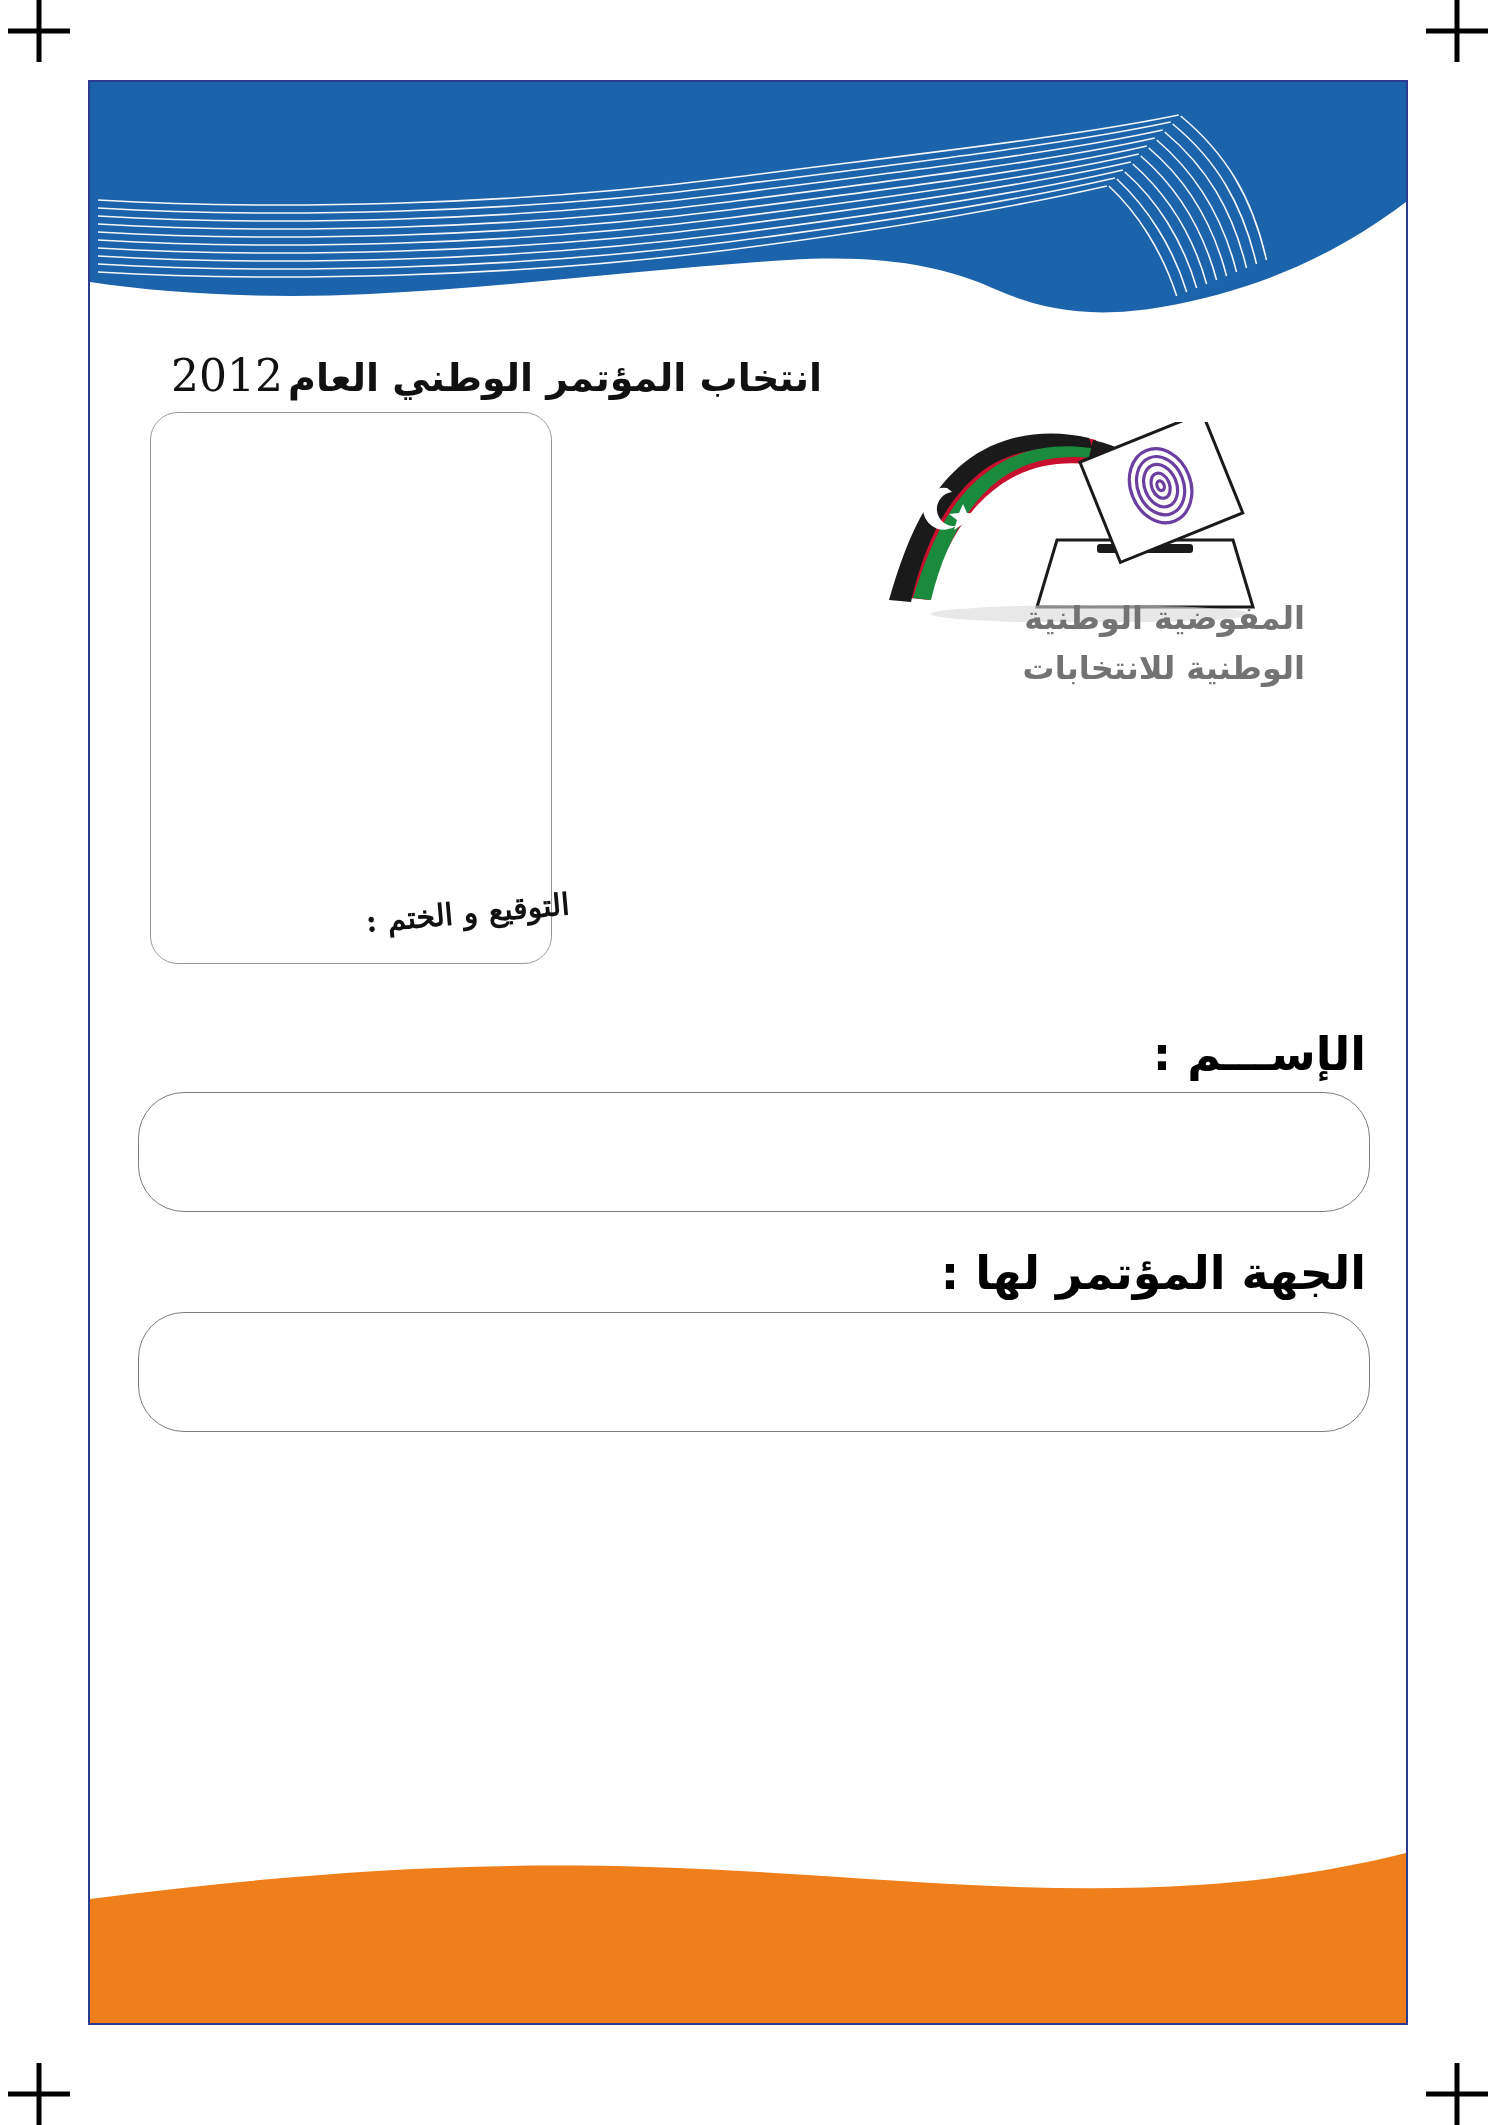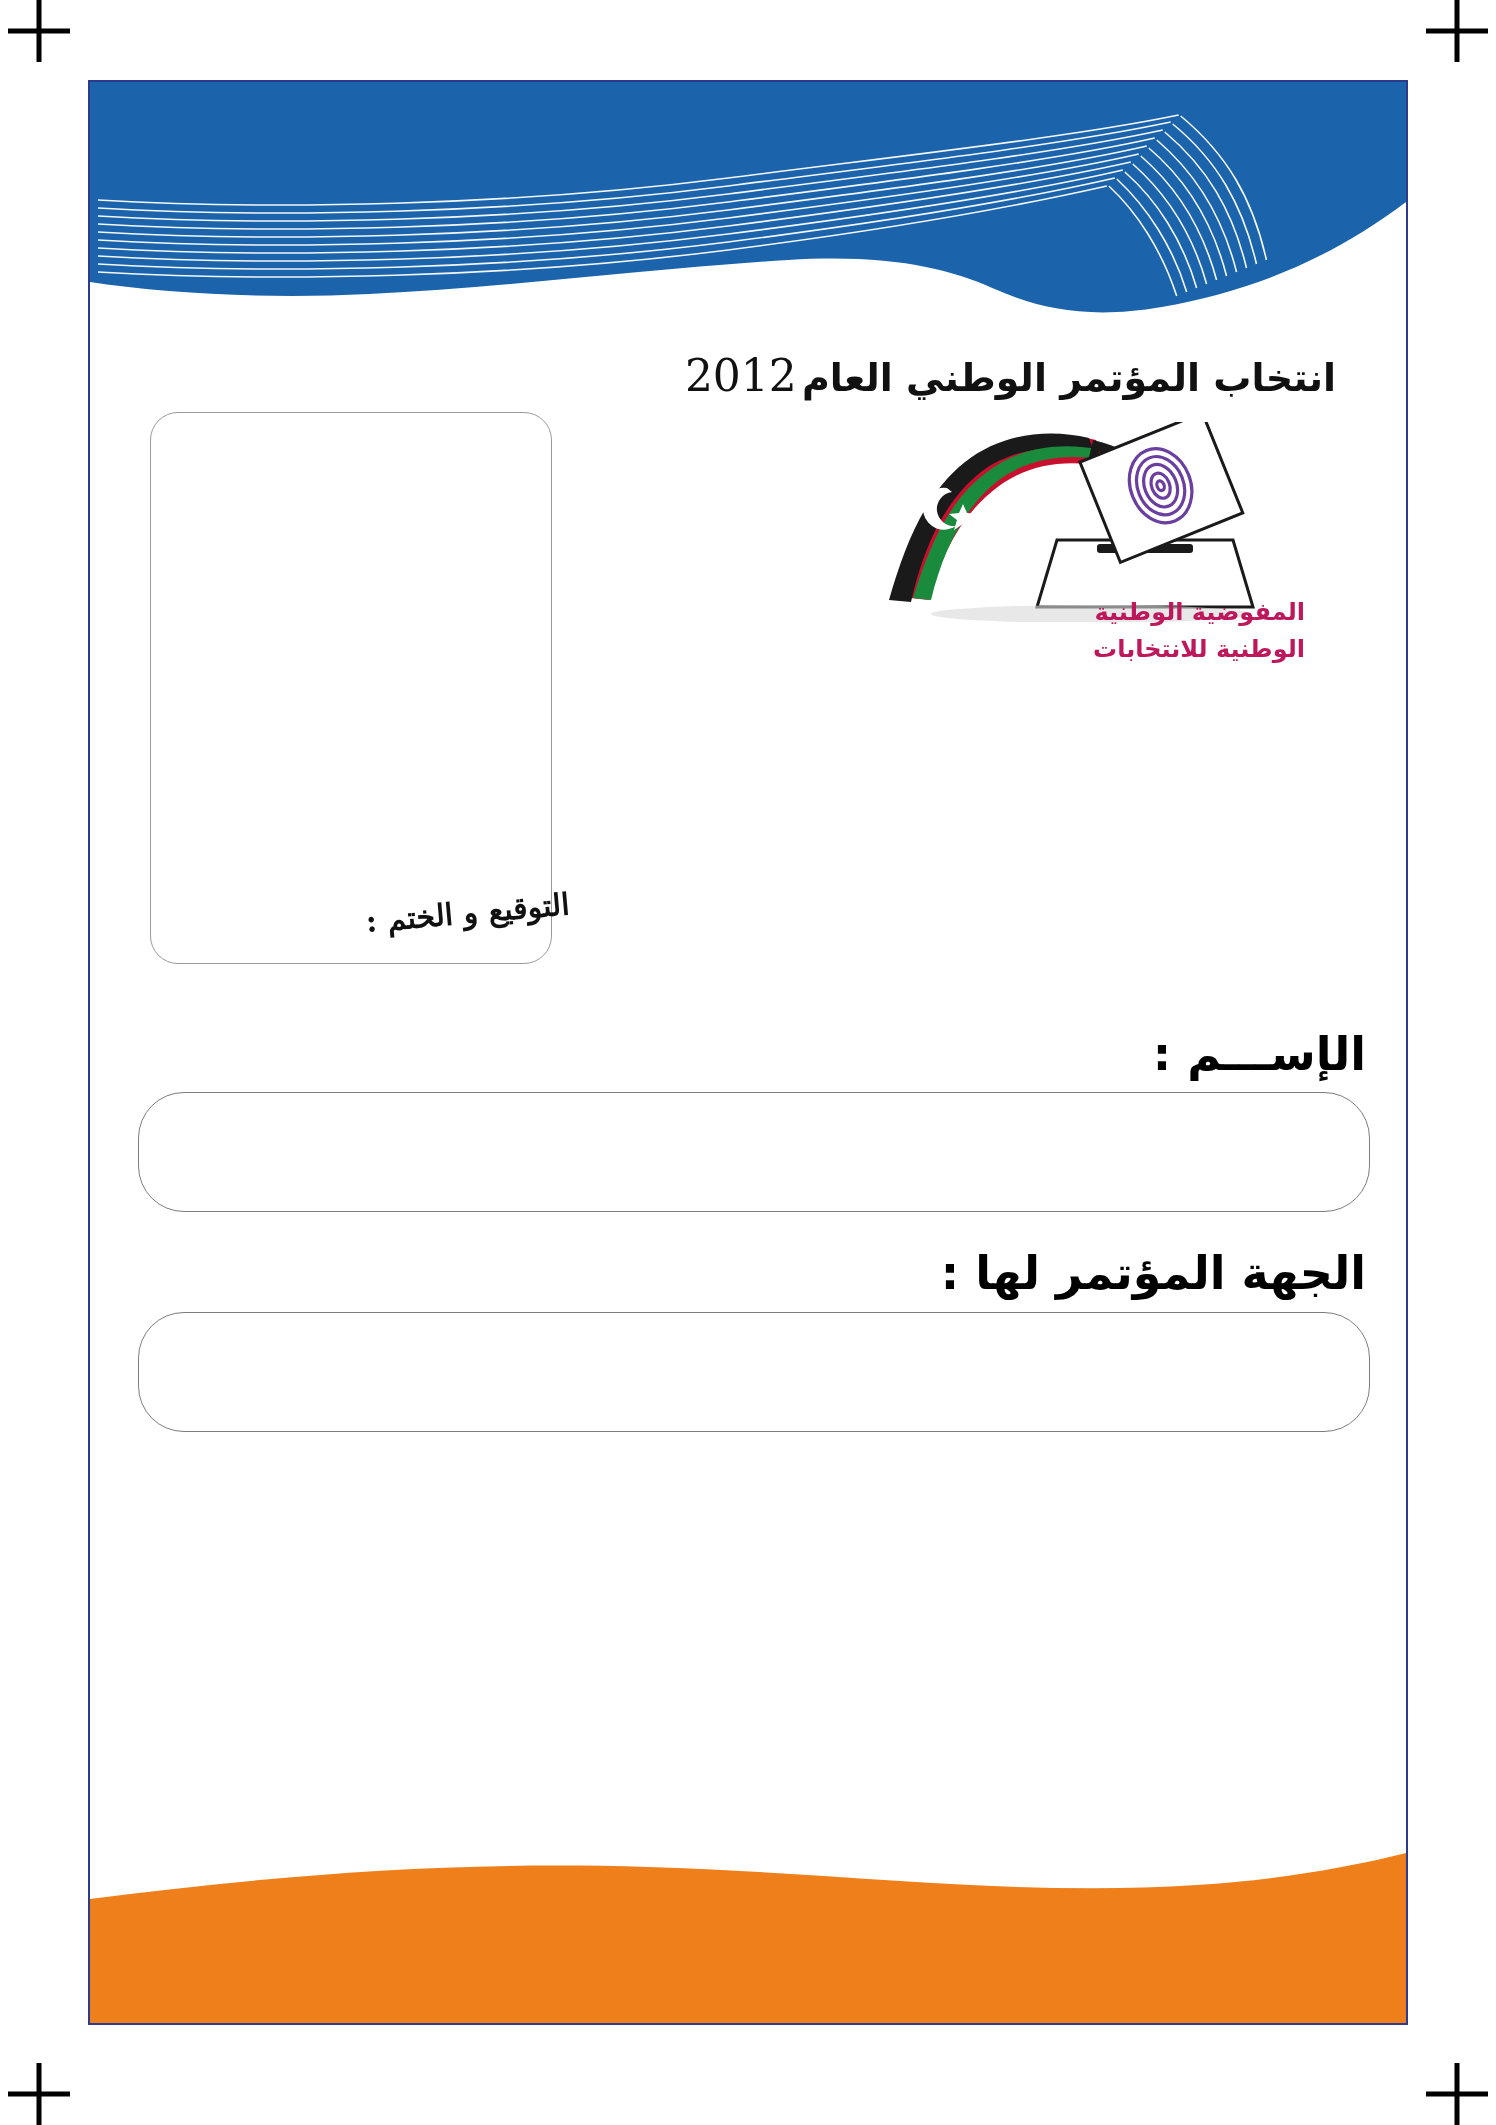--- a/index.html
+++ b/index.html
@@ -68,22 +68,22 @@
     left: 0; top: 0;
     width: 100%;
     height: 100%;
   }
 
   
   .title-row {
     position: absolute;
     top: 268px;
     right: 70px;
-    left: 70px;
-    text-align: right;
+    left: 81px;
+    text-align: left;
     direction: rtl;
   }
   .title-text {
     font-family: "DejaVu Sans", sans-serif;
     font-size: 38px;
     font-weight: bold;
     color: #111111;
     letter-spacing: 0px;
     white-space: nowrap;
   }
@@ -117,23 +117,23 @@
   .logo-caption {
     position: absolute;
     right: 6px;
     top: 172px;
     text-align: right;
     direction: rtl;
     line-height: 1.55;
   }
   .logo-caption div {
     font-family: "DejaVu Sans", sans-serif;
-    font-size: 24px;
-    font-weight: bold;
-    color: #be185d;
+    font-size: 32px;
+    font-weight: bold;
+    color: #737373;
     white-space: nowrap;
   }
 
   
   .role-word {
     position: absolute;
     right: 110px;
     top: 630px;
     width: 900px;
     text-align: center;

